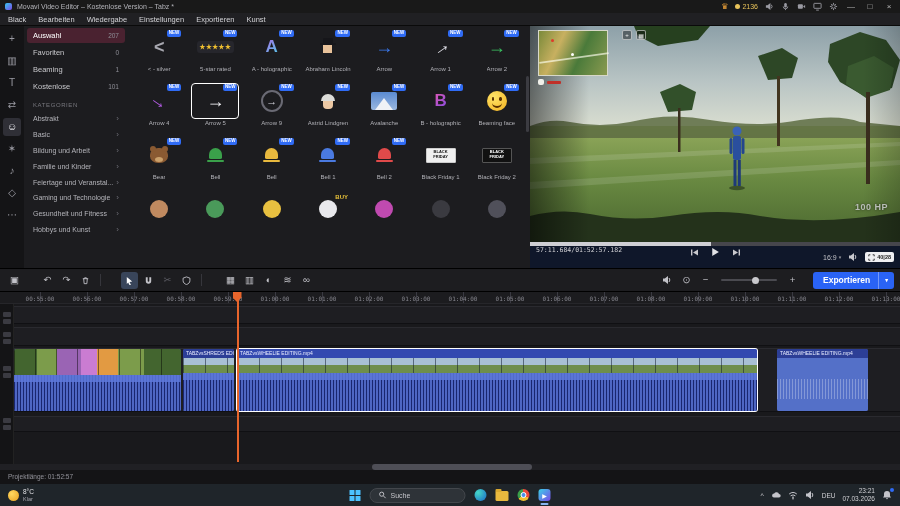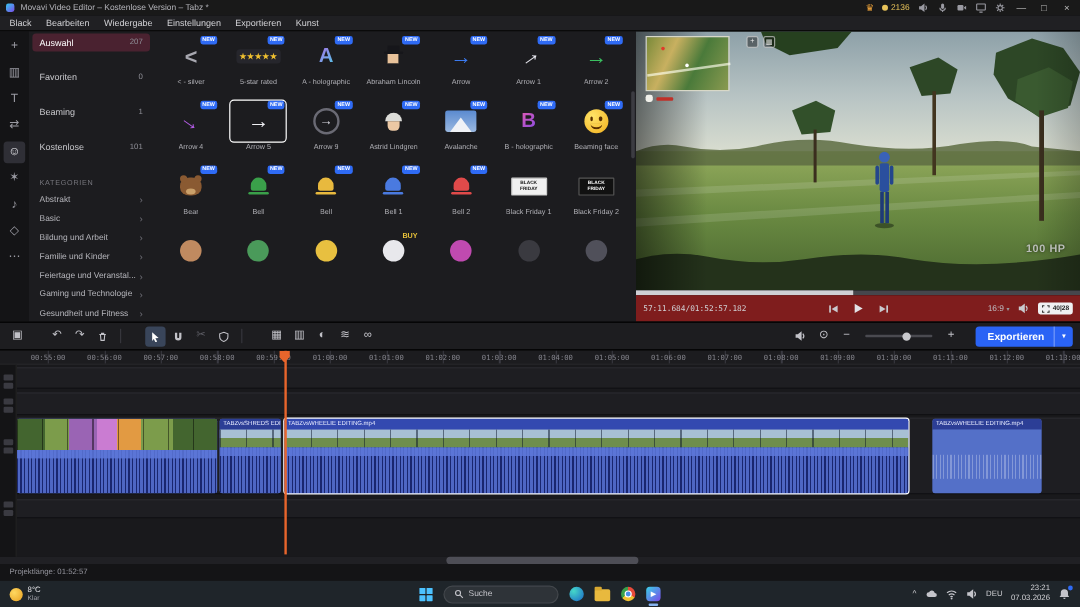--- a/index.html
+++ b/index.html
@@ -26,21 +26,21 @@
 .rail{position:absolute;left:0;top:26px;width:24px;height:242px;background:#141416;display:flex;flex-direction:column;align-items:center;gap:4px;padding-top:4px}
 .rail-btn{width:18px;height:18px;border-radius:3px;display:flex;align-items:center;justify-content:center;color:#9a9aa2;font-size:10px;line-height:1}
 .rail-btn.active{background:#2f2f36;color:#ececf0}
 
 
 .panel{position:absolute;left:24px;top:26px;width:506px;height:242px;background:#1c1c1f}
 .panel-tabs{display:flex;gap:14px;padding:6px 10px 4px;font-size:8.5px;color:#96969e}
 .panel-tab.active{color:#fff;font-weight:bold}
 .panel-body{display:flex;height:220px}
 .collections{width:104px;padding:2px 3px;flex:none}
-.coll-item{display:flex;justify-content:space-between;align-items:center;padding:3px 6px;border-radius:3px;font-size:7.5px;color:#c8c8cc;margin-bottom:14px}
+.coll-item{display:flex;justify-content:space-between;align-items:center;padding:3px 6px;border-radius:3px;font-size:7.5px;color:#c8c8cc;margin-bottom:2px}
 .coll-item.active{background:#4a2230;color:#fff}
 .coll-count{color:#8e8e96;font-size:6.5px}
 .cat-header{font-size:6px;color:#77777e;letter-spacing:.6px;padding:6px 6px 3px}
 .cat-item{display:flex;justify-content:space-between;align-items:center;padding:3.4px 6px;font-size:7px;color:#b4b4ba}
 .cat-chev{color:#6e6e76;font-size:8px}
 .grid-side{flex:1;display:flex;flex-direction:column;min-width:0;padding:2px 6px 0 4px}
 .grid-toolbar{display:flex;align-items:center;gap:6px;height:18px;flex:none}
 .search-box{display:flex;align-items:center;gap:3px;background:#2a2a2f;border-radius:8px;height:13px;width:104px;padding:0 6px}
 .search-box input{background:transparent;border:0;outline:0;color:#c6c6cc;font-size:7px;width:100%;font-family:"Liberation Sans",sans-serif}
 .search-box input::placeholder{color:#8a8a92}
@@ -92,21 +92,21 @@
 .mm-dot.red{background:#e03a2a;left:12px;top:8px}
 .mm-road{position:absolute;left:0;top:26px;width:70px;height:1.5px;background:rgba(255,255,240,.65);transform:rotate(-8deg)}
 .mm-sub{position:absolute;left:8px;top:53px;display:flex;gap:3px;align-items:center;z-index:3}
 .mm-skull{width:6px;height:6px;background:#f0f0ea;border-radius:2px}
 .mm-bar{width:14px;height:3px;background:#c03028;border-radius:1px}
 .game-icons{position:absolute;left:92px;top:4px;display:flex;gap:4px;z-index:3}
 .gi{width:10px;height:10px;background:rgba(15,15,15,.45);border:1px solid rgba(255,255,255,.55);border-radius:2px;color:#eee;font-size:6px;display:flex;align-items:center;justify-content:center}
 .hp-label{position:absolute;right:12px;bottom:30px;color:#b9bdb7;font-size:9px;font-weight:bold;letter-spacing:.5px;text-shadow:0 0 3px rgba(0,0,0,.6);z-index:3}
 .seekbar{position:absolute;left:0;right:0;bottom:22px;height:4px;background:#46464c}
 .seek-fill{position:absolute;left:0;top:0;bottom:0;width:49%;background:#cfcfd4}
-.pv-controls{position:absolute;left:0;right:0;bottom:0;height:22px;background:#7f1d1d;display:flex;align-items:center;padding:0 6px}
+.pv-controls{position:absolute;left:0;right:0;bottom:0;height:22px;background:#0f172a;display:flex;padding:0 6px}
 .timecode{font-family:"DejaVu Sans Mono",monospace;font-size:6.5px;color:#d0d0d4}
 .transport{position:absolute;left:50%;transform:translateX(-50%);display:flex;gap:9px;align-items:center}
 .pv-btn{width:12px;height:12px;display:flex;align-items:center;justify-content:center}
 .pv-right{margin-left:auto;display:flex;align-items:center;gap:7px}
 .aspect{font-size:7px;color:#c0c0c6;display:flex;gap:2px;align-items:center}
 .caret{font-size:5px;color:#9a9aa0}
 .scale-badge{background:#f0f0f2;color:#222;font-size:5.5px;border-radius:2px;padding:1.5px 3px;display:flex;gap:2px;align-items:center;font-weight:bold}
 
 
 .toolbar{position:absolute;left:0;right:0;top:268px;height:24px;background:#1d1d20;border-top:1px solid #000;border-bottom:1px solid #000;display:flex;align-items:center;padding:0 6px;gap:2px;z-index:5}

